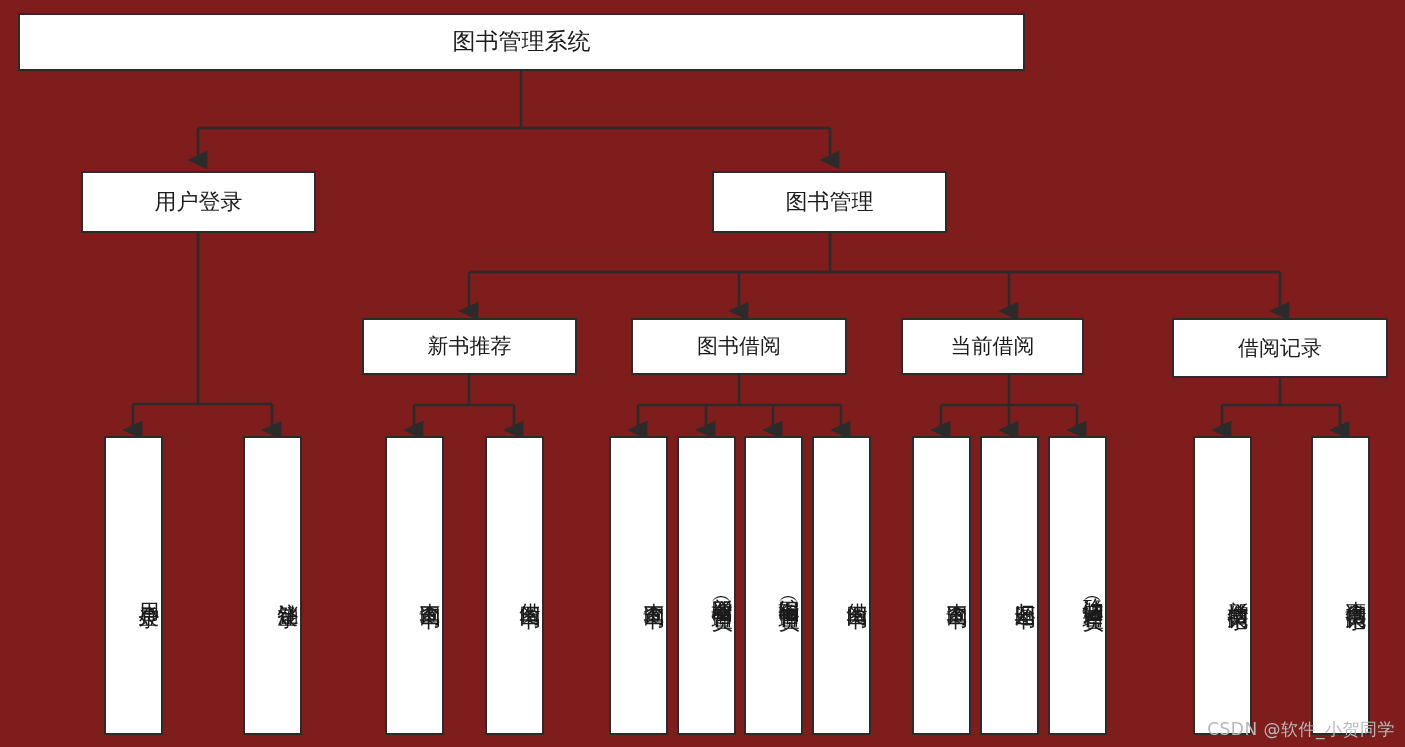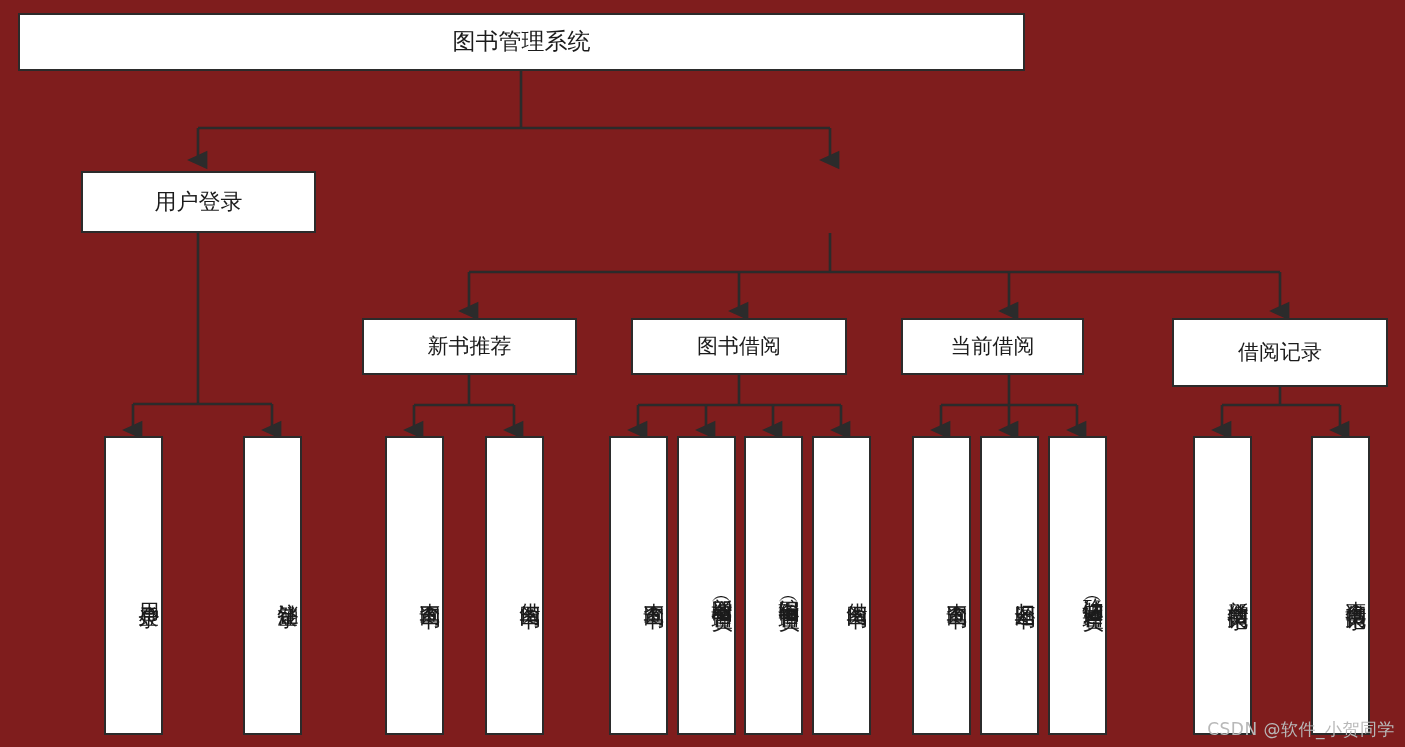--- a/index.html
+++ b/index.html
@@ -125,31 +125,34 @@
     </g>
   </svg>
 
   <div class="node root" style="left:18px; top:13px; width:1007px; height:58px;">
     <span>图书管理系统</span>
   </div>
 
   <div class="node level2" style="left:81px; top:171px; width:235px; height:62px;">
     <span>用户登录</span>
   </div>
+  <div class="node level2" style="left:712px; top:171px; width:235px; height:62px;">
+    <span>图书管理</span>
+  </div>
 
   <div class="node level3" style="left:362px; top:318px; width:215px; height:57px;text-align:center;">
     <span>新书推荐</span>
   </div>
   <div class="node level3" style="left:631px; top:318px; width:216px; height:57px;">
     <span>图书借阅</span>
   </div>
   <div class="node level3" style="left:901px; top:318px; width:183px; height:57px;">
     <span>当前借阅</span>
   </div>
-  <div class="node level3" style="left:1172px; top:318px; width:216px; height:69px;">
+  <div class="node level3" style="left:1172px; top:318px; width:216px; height:60px;">
     <span>借阅记录</span>
   </div>
 
   <div class="node leaf" style="left:104px; top:436px; width:59px; height:299px;">
     <span class="leaf-text">用户登录</span>
   </div>
   <div class="node leaf" style="left:243px; top:436px; width:59px; height:299px;">
     <span class="leaf-text">注销登录</span>
   </div>
 

